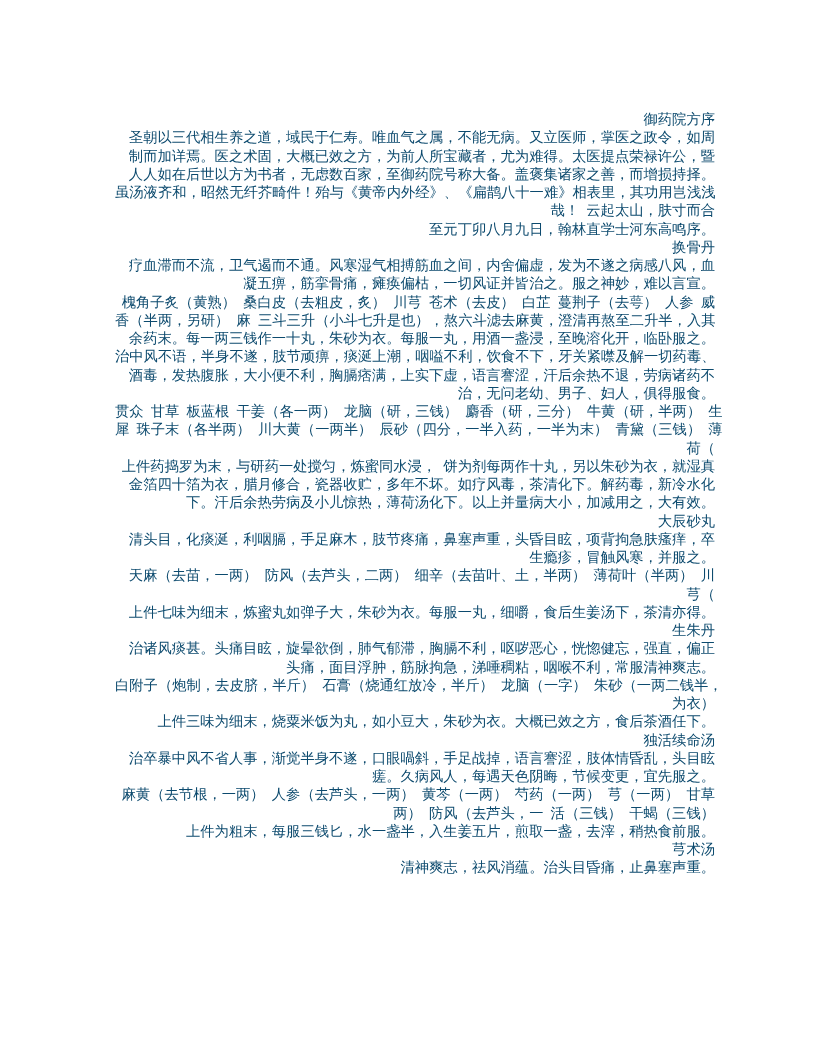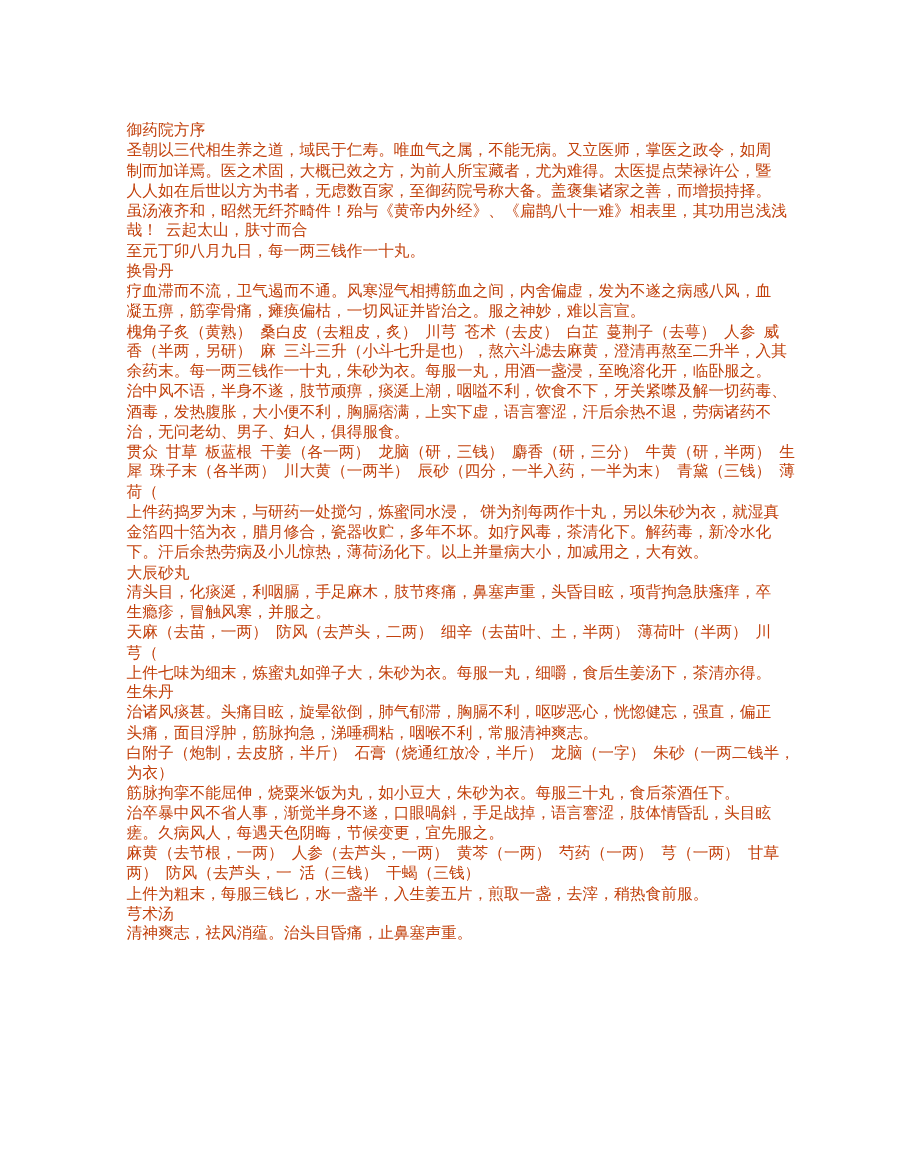--- a/index.html
+++ b/index.html
@@ -17,42 +17,43 @@
   .page {
     position: absolute;
     inset: 0;
     background: #ffffff;
   }
   .text-block {
     position: absolute;
     left: 115px;
     top: 110px;
     width: 600px;
-    color: #c2410c;
+    color: #0c4a6e;
     font-size: 14.3px;
     line-height: 18.25px;
     font-weight: 400;
+    text-align: right;
   }
   .line {
     white-space: pre;
     min-height: 18.25px;
   }
 </style>
 </head>
 <body>
 
 <div class="page">
   <div class="text-block">
       <div class="line">御药院方序</div>
       <div class="line">圣朝以三代相生养之道，域民于仁寿。唯血气之属，不能无病。又立医师，掌医之政令，如周</div>
       <div class="line">制而加详焉。医之术固，大概已效之方，为前人所宝藏者，尤为难得。太医提点荣禄许公，暨</div>
       <div class="line">人人如在后世以方为书者，无虑数百家，至御药院号称大备。盖褒集诸家之善，而增损持择。</div>
       <div class="line">虽汤液齐和，昭然无纤芥畸件！殆与《黄帝内外经》、《扁鹊八十一难》相表里，其功用岂浅浅</div>
       <div class="line">哉！  云起太山，肤寸而合</div>
-      <div class="line">至元丁卯八月九日，每一两三钱作一十丸。</div>
+      <div class="line">至元丁卯八月九日，翰林直学士河东高鸣序。</div>
       <div class="line">换骨丹</div>
       <div class="line">疗血滞而不流，卫气遏而不通。风寒湿气相搏筋血之间，内舍偏虚，发为不遂之病感八风，血</div>
       <div class="line">凝五痹，筋挛骨痛，瘫痪偏枯，一切风证并皆治之。服之神妙，难以言宣。</div>
       <div class="line">槐角子炙（黄熟）  桑白皮（去粗皮，炙）  川芎  苍术（去皮）  白芷  蔓荆子（去萼）  人参  威</div>
       <div class="line">香（半两，另研）  麻  三斗三升（小斗七升是也），熬六斗滤去麻黄，澄清再熬至二升半，入其</div>
       <div class="line">余药末。每一两三钱作一十丸，朱砂为衣。每服一丸，用酒一盏浸，至晚溶化开，临卧服之。</div>
       <div class="line">治中风不语，半身不遂，肢节顽痹，痰涎上潮，咽嗌不利，饮食不下，牙关紧噤及解一切药毒、</div>
       <div class="line">酒毒，发热腹胀，大小便不利，胸膈痞满，上实下虚，语言謇涩，汗后余热不退，劳病诸药不</div>
       <div class="line">治，无问老幼、男子、妇人，俱得服食。</div>
       <div class="line">贯众  甘草  板蓝根  干姜（各一两）  龙脑（研，三钱）  麝香（研，三分）  牛黄（研，半两）  生</div>
@@ -65,21 +66,22 @@
       <div class="line">清头目，化痰涎，利咽膈，手足麻木，肢节疼痛，鼻塞声重，头昏目眩，项背拘急肤瘙痒，卒</div>
       <div class="line">生瘾疹，冒触风寒，并服之。</div>
       <div class="line">天麻（去苗，一两）  防风（去芦头，二两）  细辛（去苗叶、土，半两）  薄荷叶（半两）  川</div>
       <div class="line">芎（</div>
       <div class="line">上件七味为细末，炼蜜丸如弹子大，朱砂为衣。每服一丸，细嚼，食后生姜汤下，茶清亦得。</div>
       <div class="line">生朱丹</div>
       <div class="line">治诸风痰甚。头痛目眩，旋晕欲倒，肺气郁滞，胸膈不利，呕哕恶心，恍惚健忘，强直，偏正</div>
       <div class="line">头痛，面目浮肿，筋脉拘急，涕唾稠粘，咽喉不利，常服清神爽志。</div>
       <div class="line">白附子（炮制，去皮脐，半斤）  石膏（烧通红放冷，半斤）  龙脑（一字）  朱砂（一两二钱半，</div>
       <div class="line">为衣）</div>
-      <div class="line">筋脉拘挛不能屈伸，烧粟米饭为丸，如小豆大，朱砂为衣。每服三十丸，食后茶酒任下。</div>
+      <div class="line">上件三味为细末，烧粟米饭为丸，如小豆大，朱砂为衣。大概已效之方，食后茶酒任下。</div>
+      <div class="line">独活续命汤</div>
       <div class="line">治卒暴中风不省人事，渐觉半身不遂，口眼喎斜，手足战掉，语言謇涩，肢体情昏乱，头目眩</div>
       <div class="line">瘥。久病风人，每遇天色阴晦，节候变更，宜先服之。</div>
       <div class="line">麻黄（去节根，一两）  人参（去芦头，一两）  黄芩（一两）  芍药（一两）  芎（一两）  甘草</div>
       <div class="line">两）  防风（去芦头，一  活（三钱）  干蝎（三钱）</div>
       <div class="line">上件为粗末，每服三钱匕，水一盏半，入生姜五片，煎取一盏，去滓，稍热食前服。</div>
       <div class="line">芎术汤</div>
       <div class="line">清神爽志，祛风消蕴。治头目昏痛，止鼻塞声重。</div>
     </div>
 </div>
 

